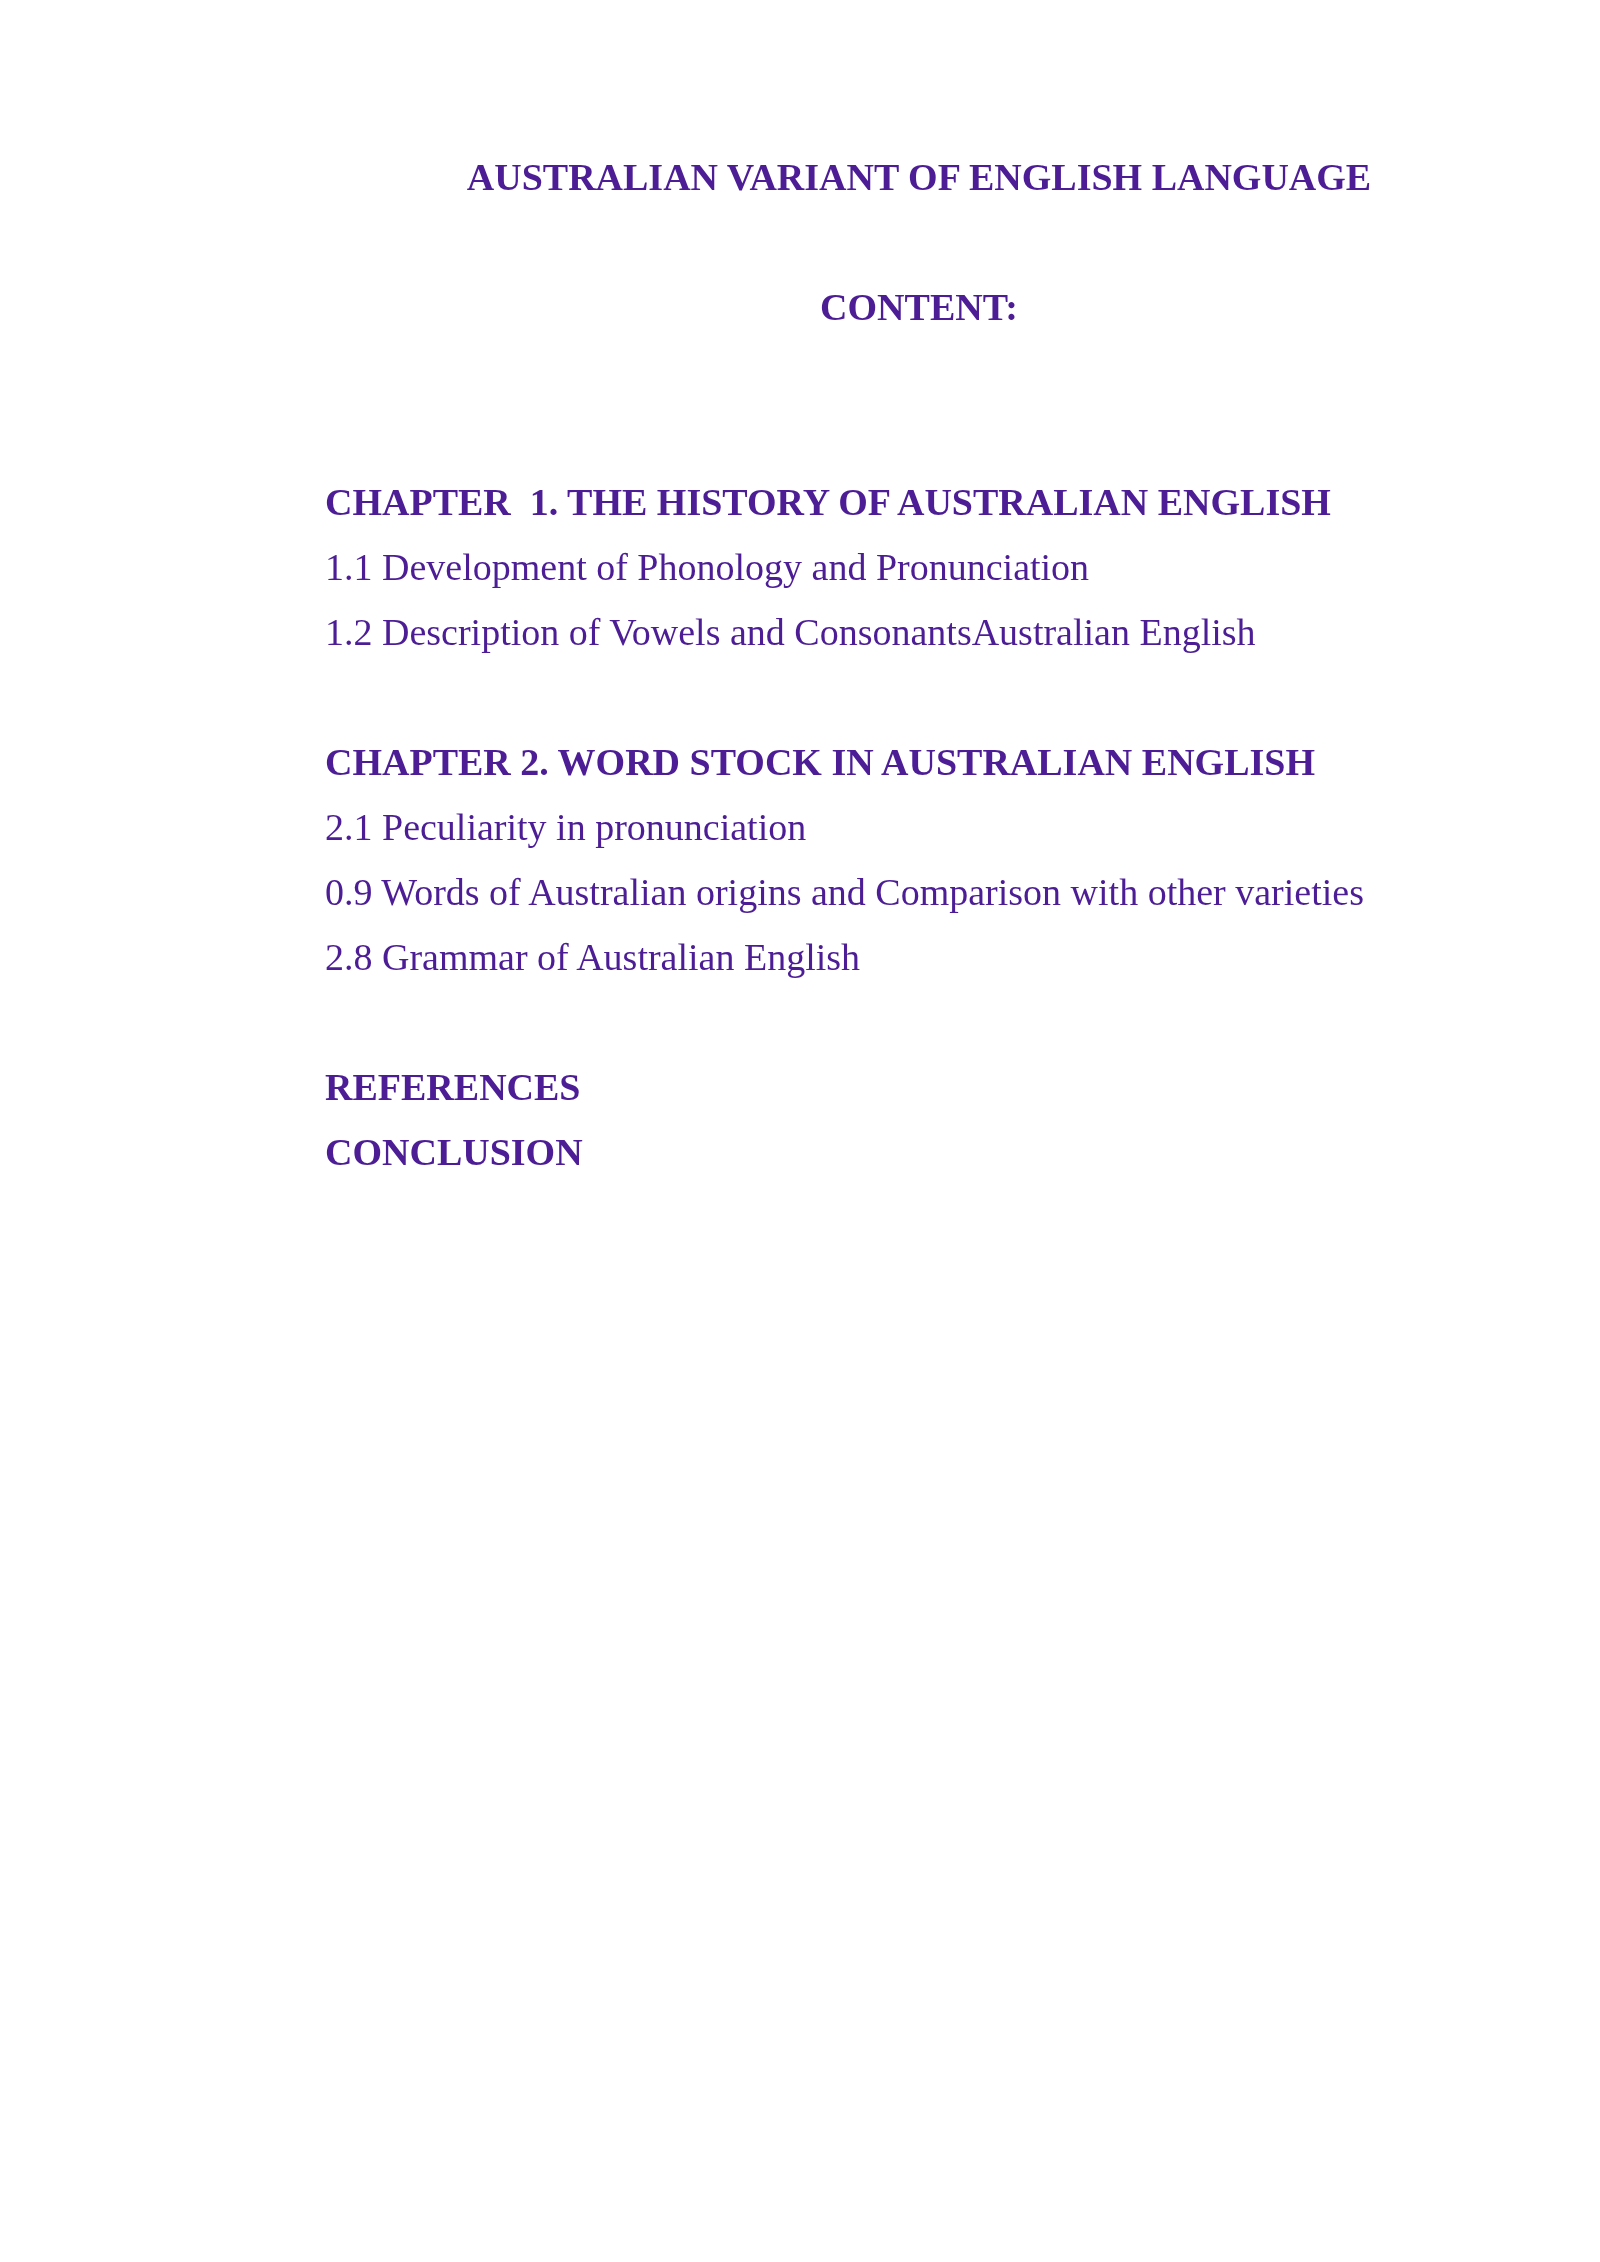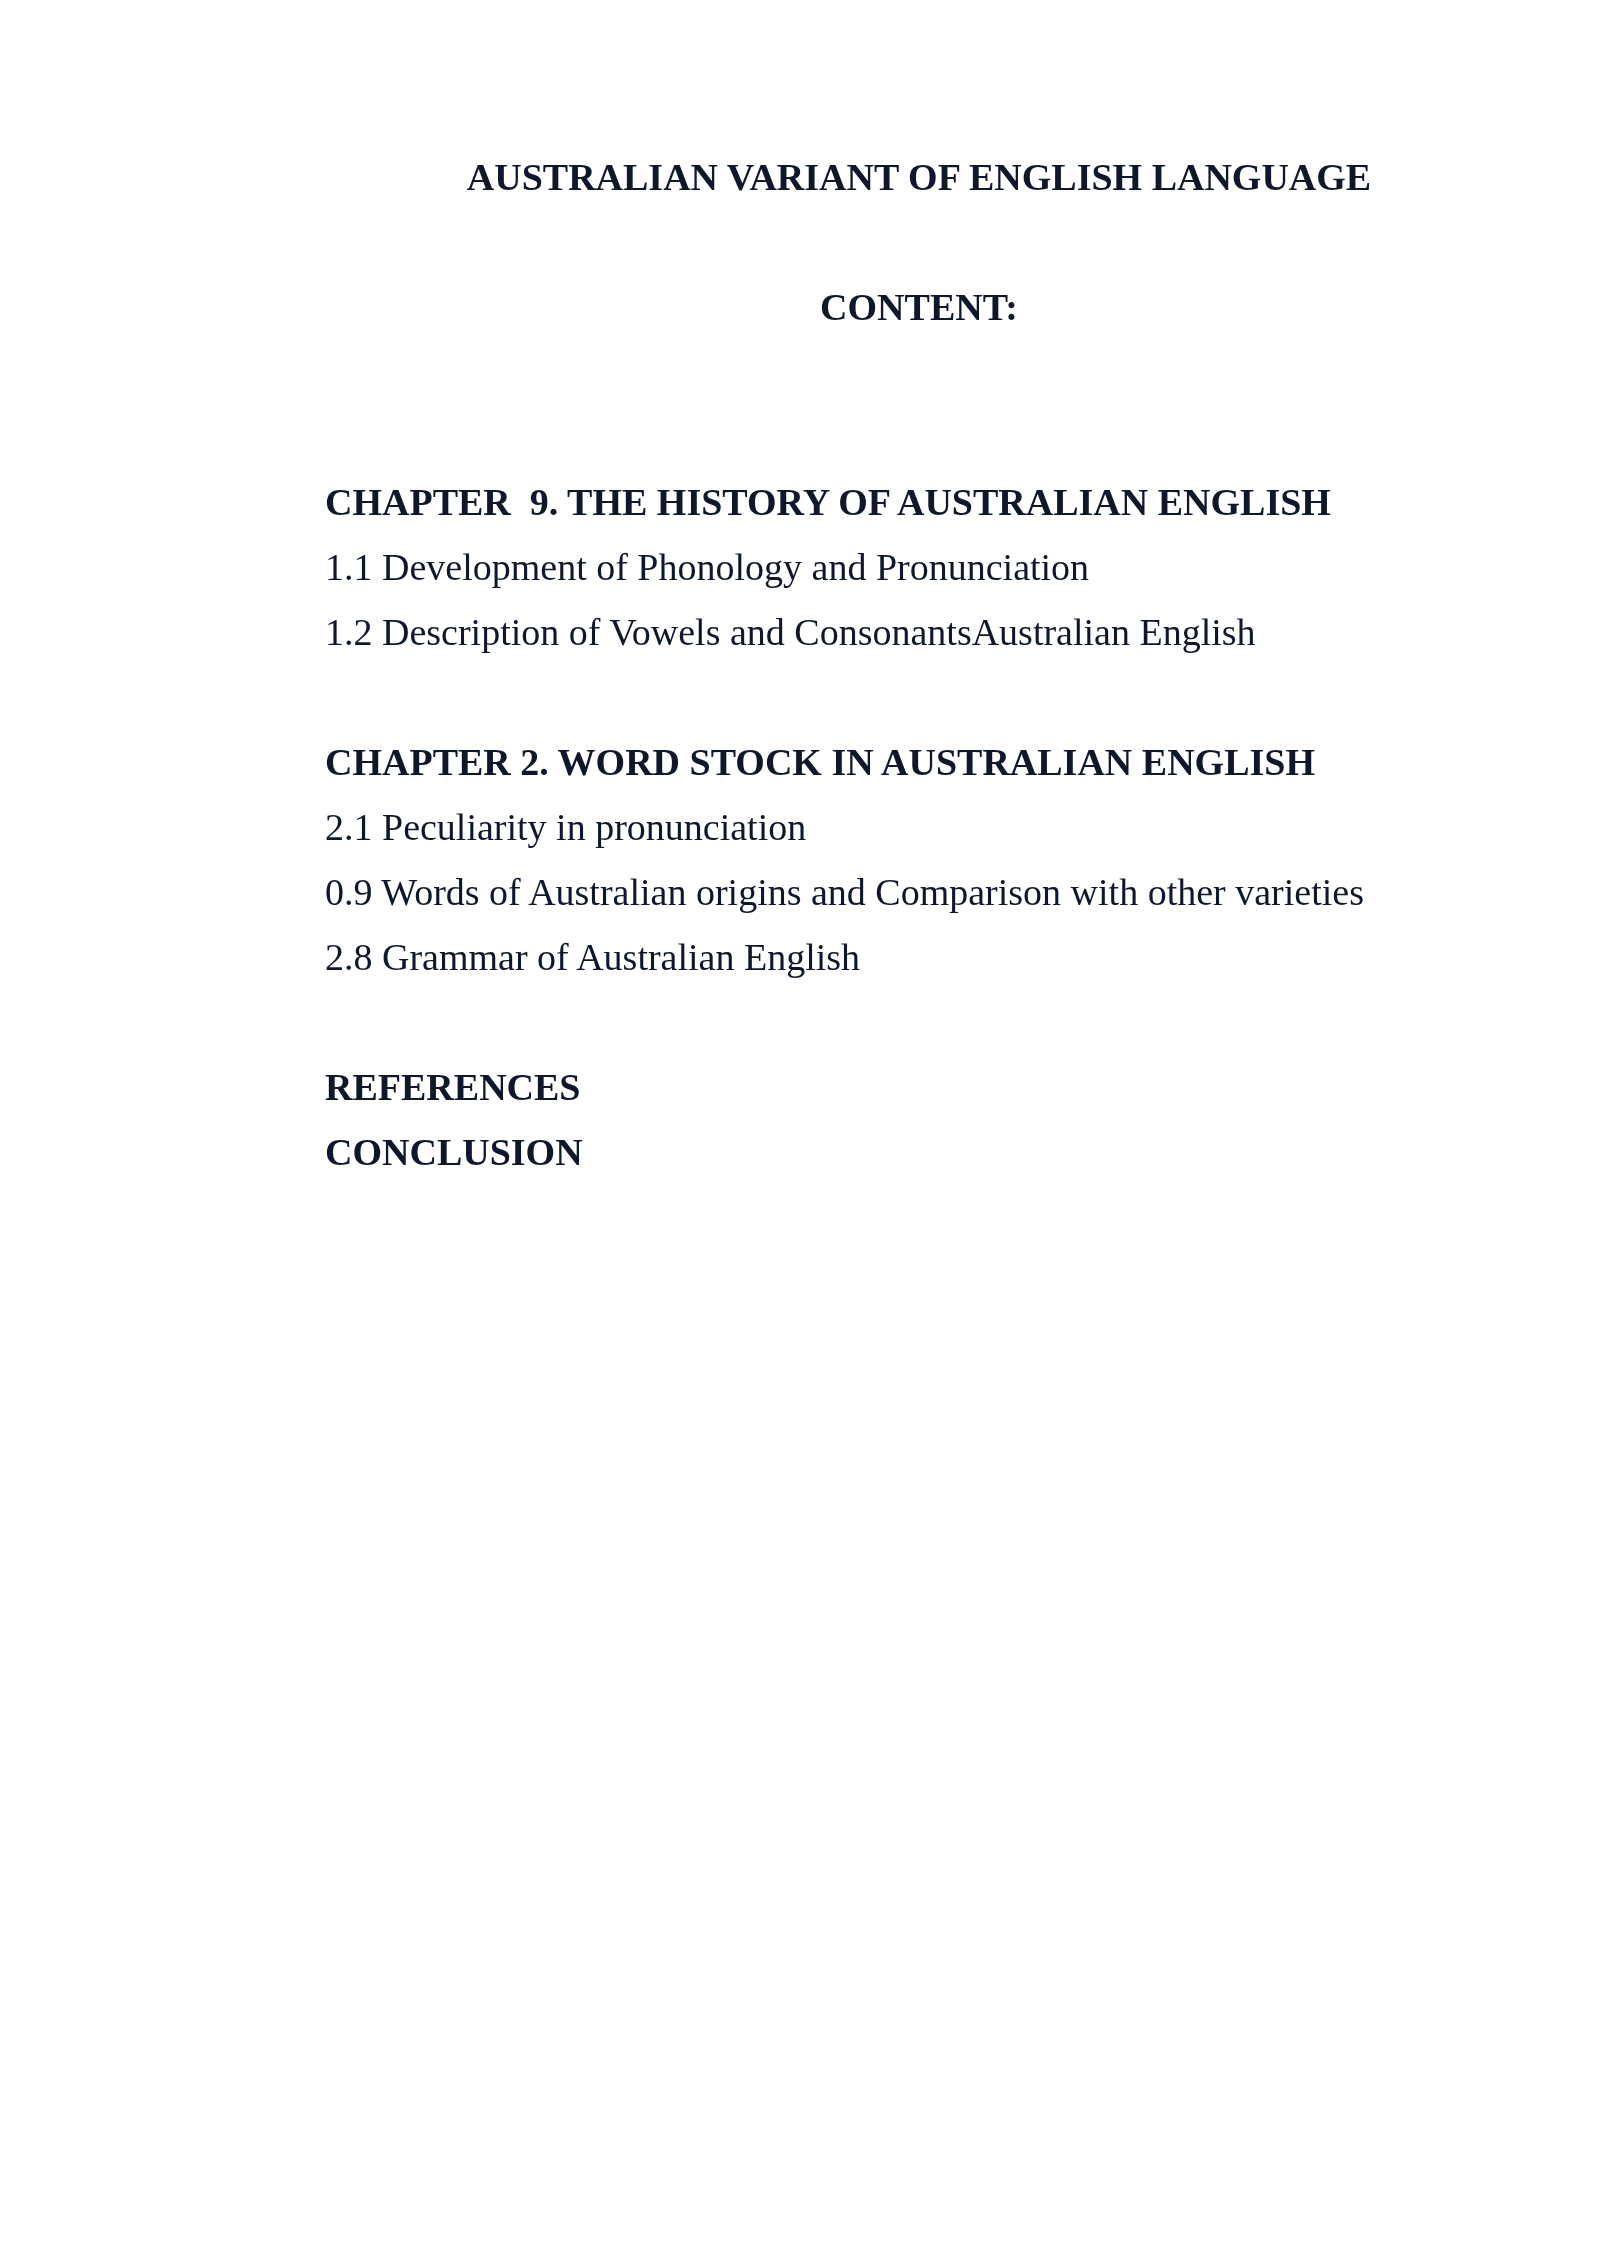--- a/index.html
+++ b/index.html
@@ -5,21 +5,21 @@
   html, body {
     margin: 0;
     padding: 0;
     background: #ffffff;
   }
   .page {
     position: relative;
     width: 1600px;
     height: 2262px;
     background: #ffffff;
-    color: #0f172a;
+    color: #4c1d95;
     font-family: "Liberation Serif", "DejaVu Serif", serif;
     overflow: hidden;
   }
   .text-block {
     position: absolute;
     left: 325px;
     top: 145px;
     width: 1188px;
   }
   .line {
@@ -49,21 +49,21 @@
 
     <div class="line spacer"></div>
 
     <div class="line center bold">CONTENT:</div>
 
     <div class="line spacer"></div>
 
 
     <div class="line spacer"></div>
 
-    <div class="line bold">CHAPTER  9. THE HISTORY OF AUSTRALIAN ENGLISH</div>
+    <div class="line bold">CHAPTER  1. THE HISTORY OF AUSTRALIAN ENGLISH</div>
 
     <div class="line">1.1 Development of Phonology and Pronunciation</div>
 
     <div class="line">1.2 Description of Vowels and ConsonantsAustralian English</div>
 
 
     <div class="line spacer"></div>
 
     <div class="line bold">CHAPTER 2. WORD STOCK IN AUSTRALIAN ENGLISH</div>
 

